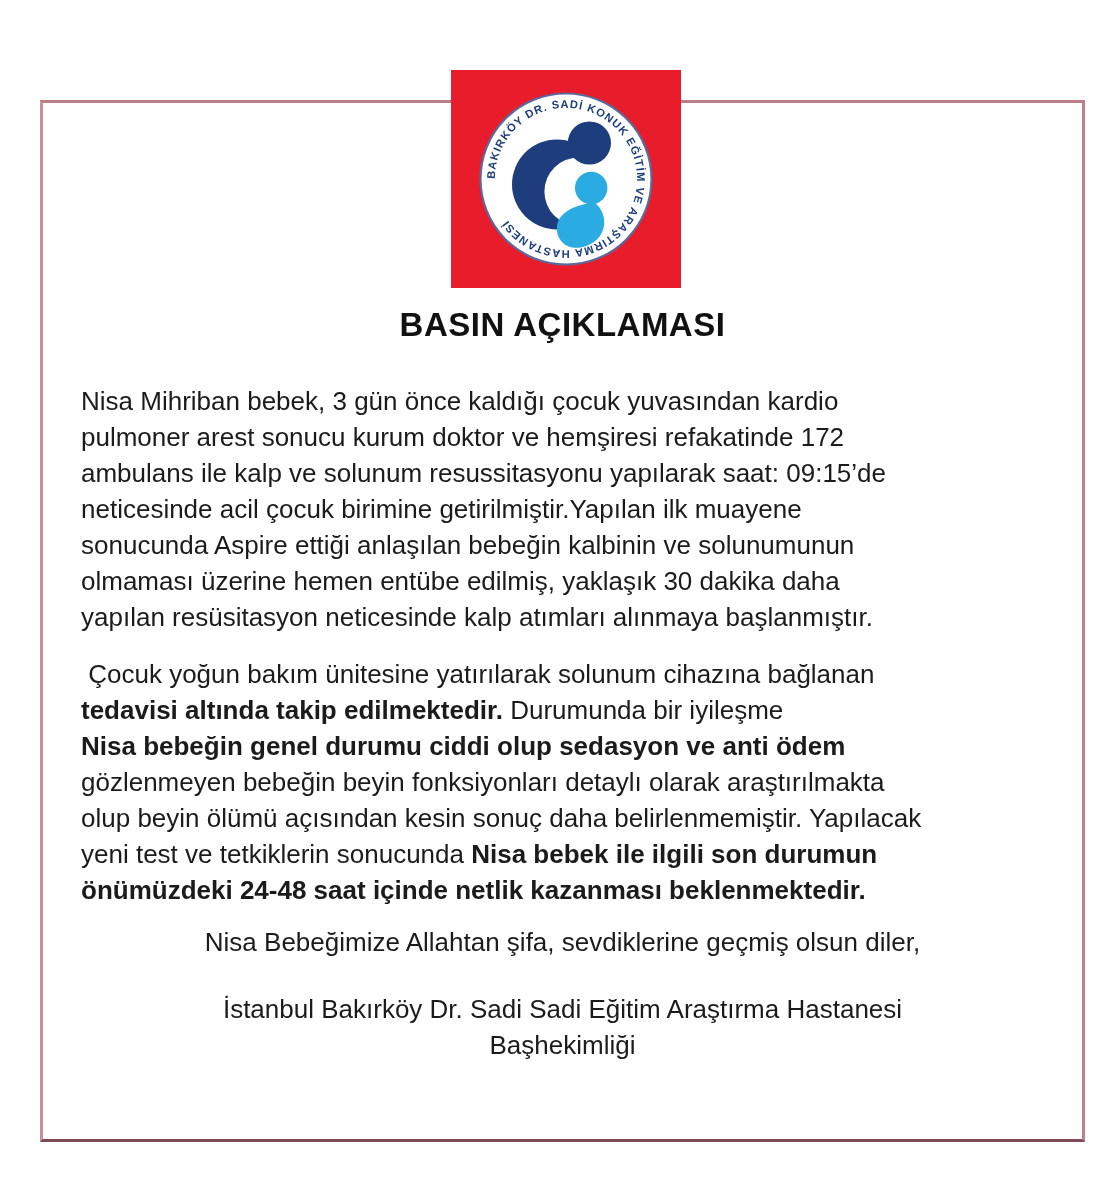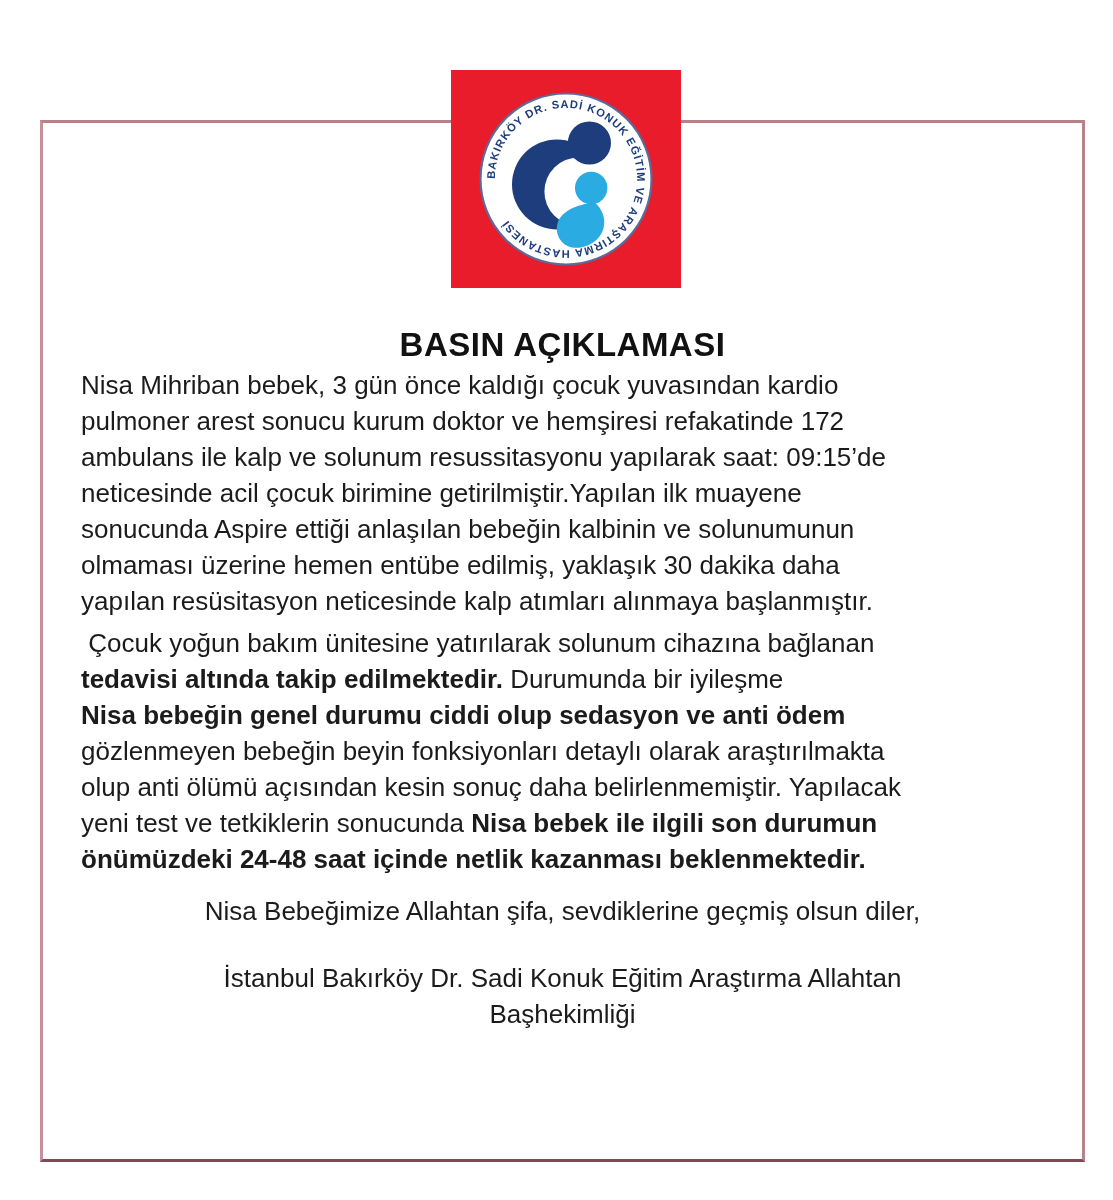--- a/index.html
+++ b/index.html
@@ -12,21 +12,21 @@
     width: 1113px;
     height: 1200px;
     background: #ffffff;
     overflow: hidden;
     font-family: "Liberation Sans", "DejaVu Sans", sans-serif;
     color: #1b1b1b;
   }
   .sheet {
     position: absolute;
     left: 40px;
-    top: 120px;
+    top: 100px;
     width: 1045px;
     height: 1042px;
     box-sizing: border-box;
     border-style: solid;
     border-width: 3px 3px 3px 3px;
     border-color: #b98087 #ba8189 #7d4a55 #c4919a;
     background: #ffffff;
     padding: 0 38px;
   }
   .logo-square {
@@ -62,22 +62,22 @@
   }
   .para .line {
     white-space: pre;
   }
   .para.align-center .line {
     text-align: center;
   }
   .para.align-left .line {
     text-align: left;
   }
-  .p0 { }
-  .p1 { margin-top: 6px; }
+  .p0 { margin-top: 36px; }
+  .p1 { margin-top: 21px; }
   .p2 { margin-top: 16px; }
   .p3 { margin-top: 31px; }
   .bold { font-weight: bold; }
 </style>
 </head>
 <body>
 
 <div class="canvas">
 
   <div class="sheet">
@@ -91,29 +91,29 @@
         <div class="line"><span>neticesinde acil çocuk birimine getirilmiştir.Yapılan ilk muayene</span></div>
         <div class="line"><span>sonucunda Aspire ettiği anlaşılan bebeğin kalbinin ve solunumunun</span></div>
         <div class="line"><span>olmaması üzerine hemen entübe edilmiş, yaklaşık 30 dakika daha</span></div>
         <div class="line"><span>yapılan resüsitasyon neticesinde kalp atımları alınmaya başlanmıştır.</span></div>
       </div>
     <div class="para align-left p1">
         <div class="line"><span> Çocuk yoğun bakım ünitesine yatırılarak solunum cihazına bağlanan</span></div>
         <div class="line"><span class="bold">tedavisi altında takip edilmektedir.</span><span> Durumunda bir iyileşme</span></div>
         <div class="line"><span class="bold">Nisa bebeğin genel durumu ciddi olup sedasyon ve anti ödem</span></div>
         <div class="line"><span>gözlenmeyen bebeğin beyin fonksiyonları detaylı olarak araştırılmakta</span></div>
-        <div class="line"><span>olup anti ölümü açısından kesin sonuç daha belirlenmemiştir. Yapılacak</span></div>
+        <div class="line"><span>olup beyin ölümü açısından kesin sonuç daha belirlenmemiştir. Yapılacak</span></div>
         <div class="line"><span>yeni test ve tetkiklerin sonucunda </span><span class="bold">Nisa bebek ile ilgili son durumun</span></div>
         <div class="line"><span class="bold">önümüzdeki 24-48 saat içinde netlik kazanması beklenmektedir.</span></div>
       </div>
     <div class="para align-center p2">
         <div class="line"><span>Nisa Bebeğimize Allahtan şifa, sevdiklerine geçmiş olsun diler,</span></div>
       </div>
     <div class="para align-center p3">
-        <div class="line"><span>İstanbul Bakırköy Dr. Sadi Konuk Eğitim Araştırma Allahtan</span></div>
+        <div class="line"><span>İstanbul Bakırköy Dr. Sadi Sadi Eğitim Araştırma Hastanesi</span></div>
         <div class="line"><span>Başhekimliği</span></div>
       </div>
 
   </div>
 
   <div class="logo-square">
     <svg class="emblem" viewBox="0 0 100 100">
 
       <circle cx="50" cy="50" r="47.5" fill="#ffffff" stroke="#5a6b9b" stroke-width="1.2"></circle>
 

